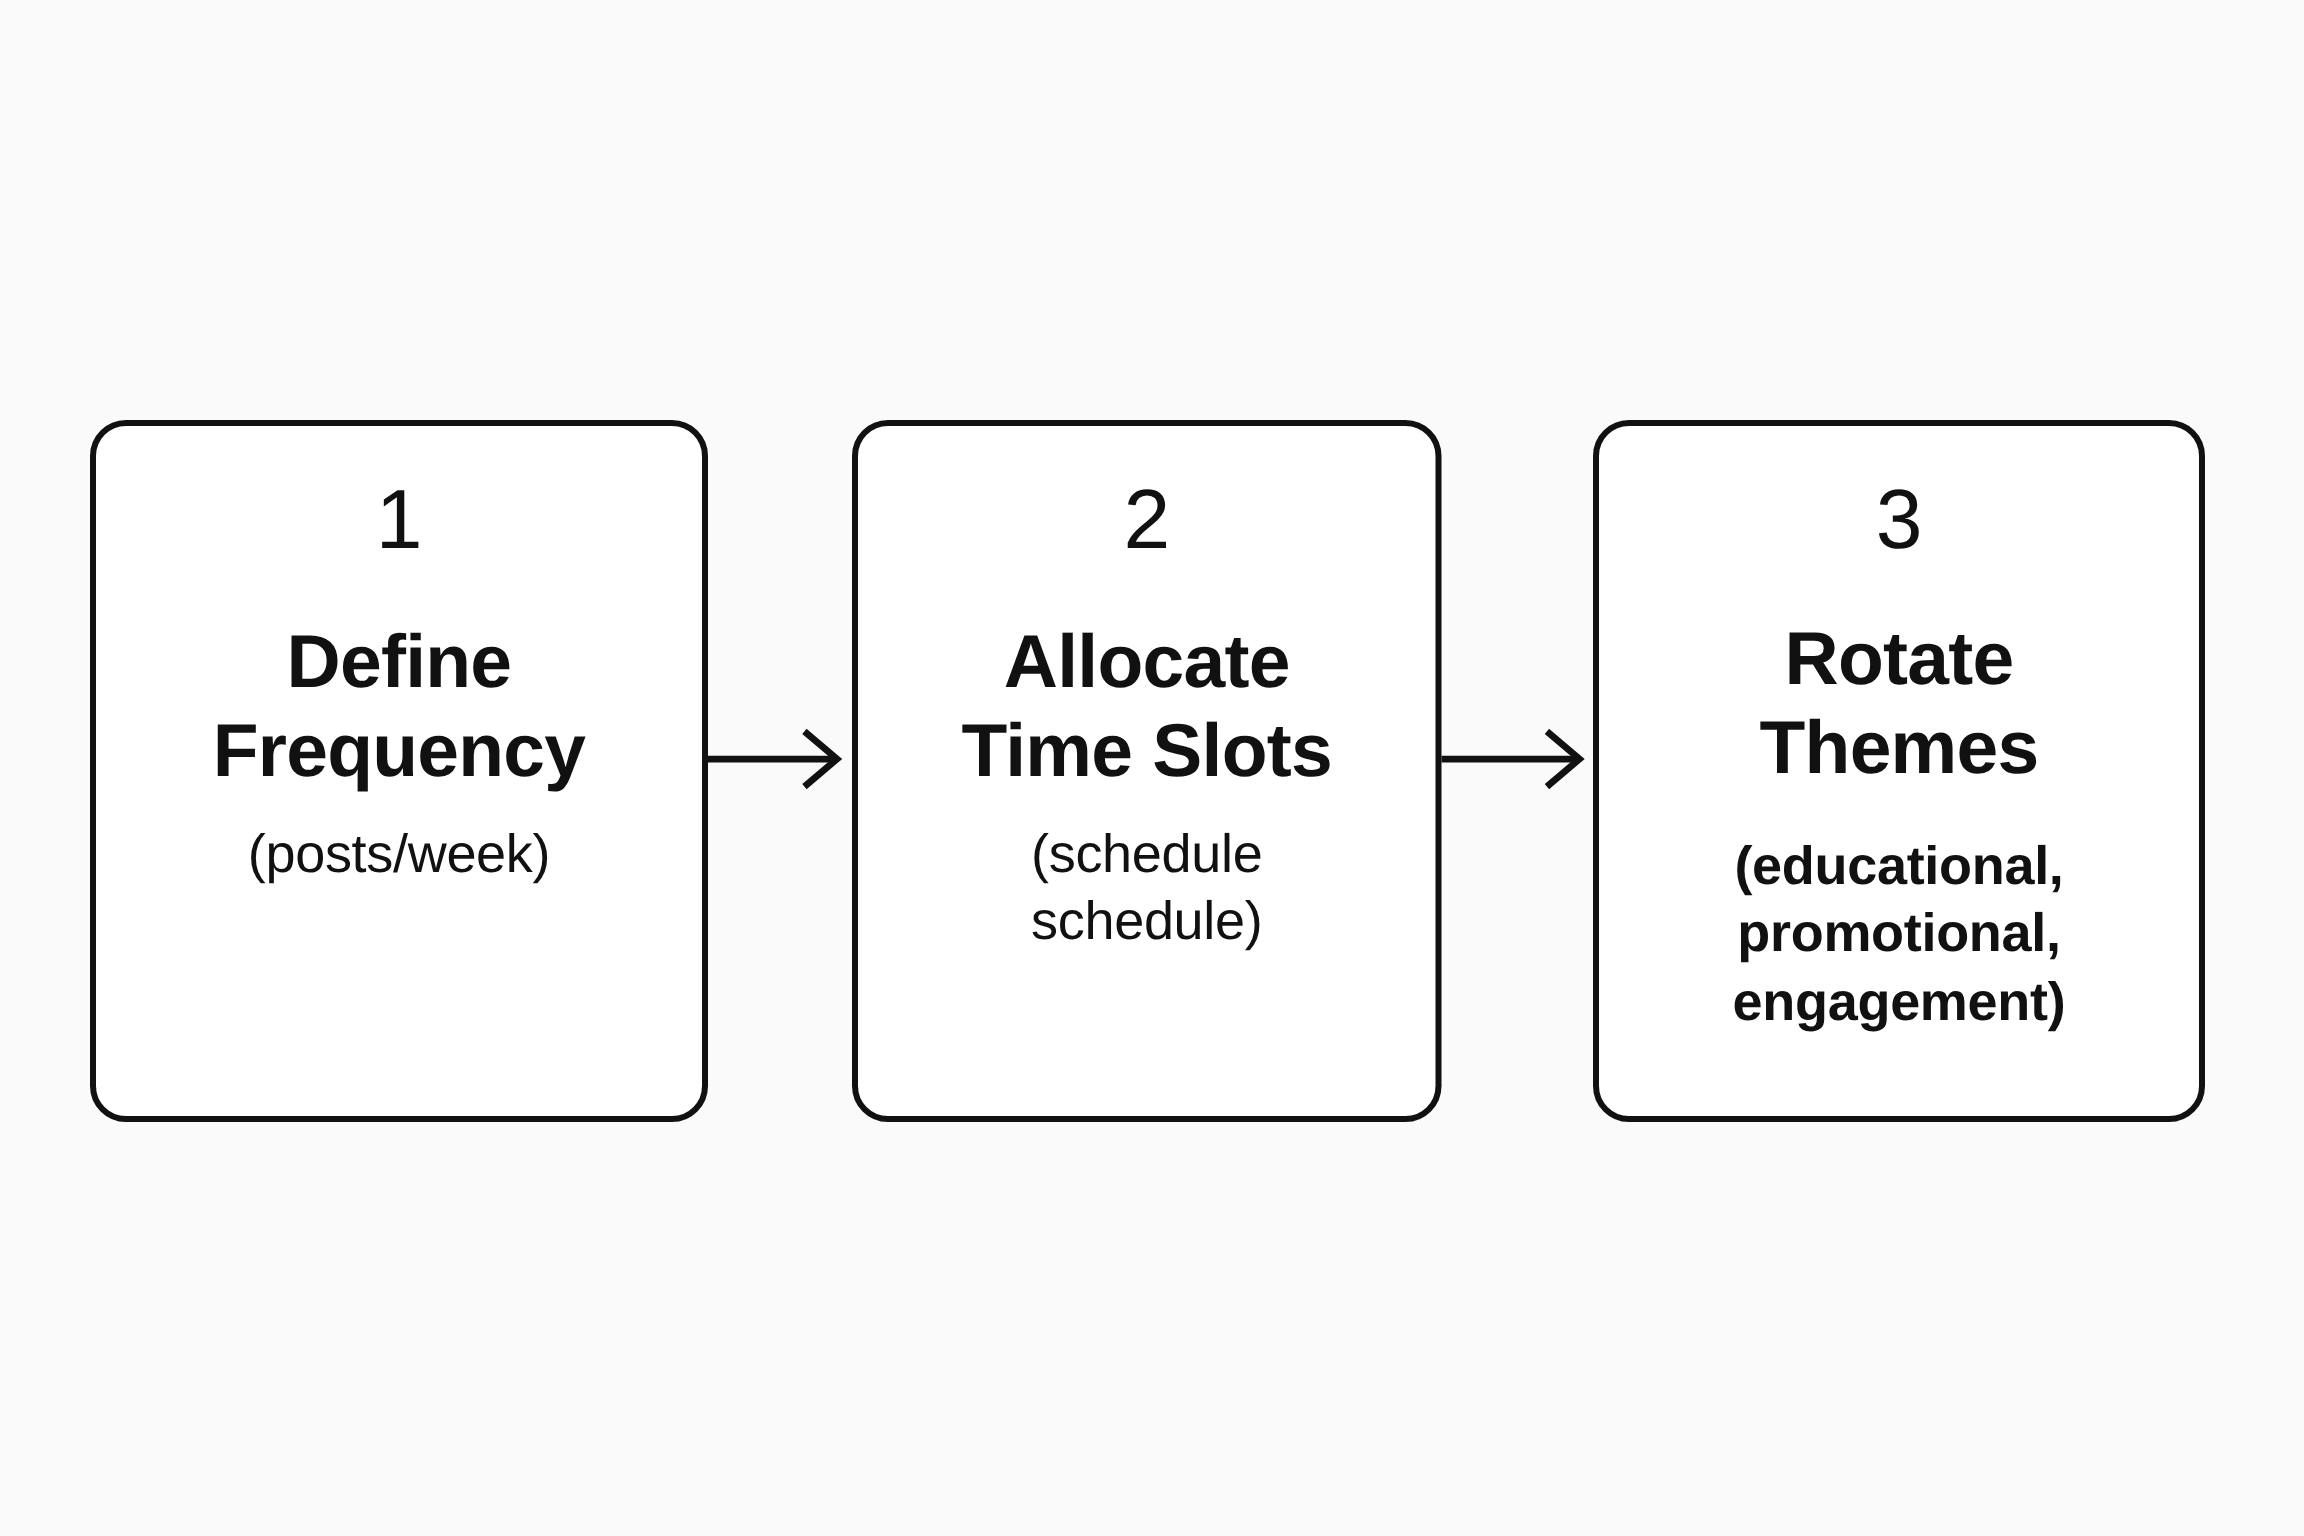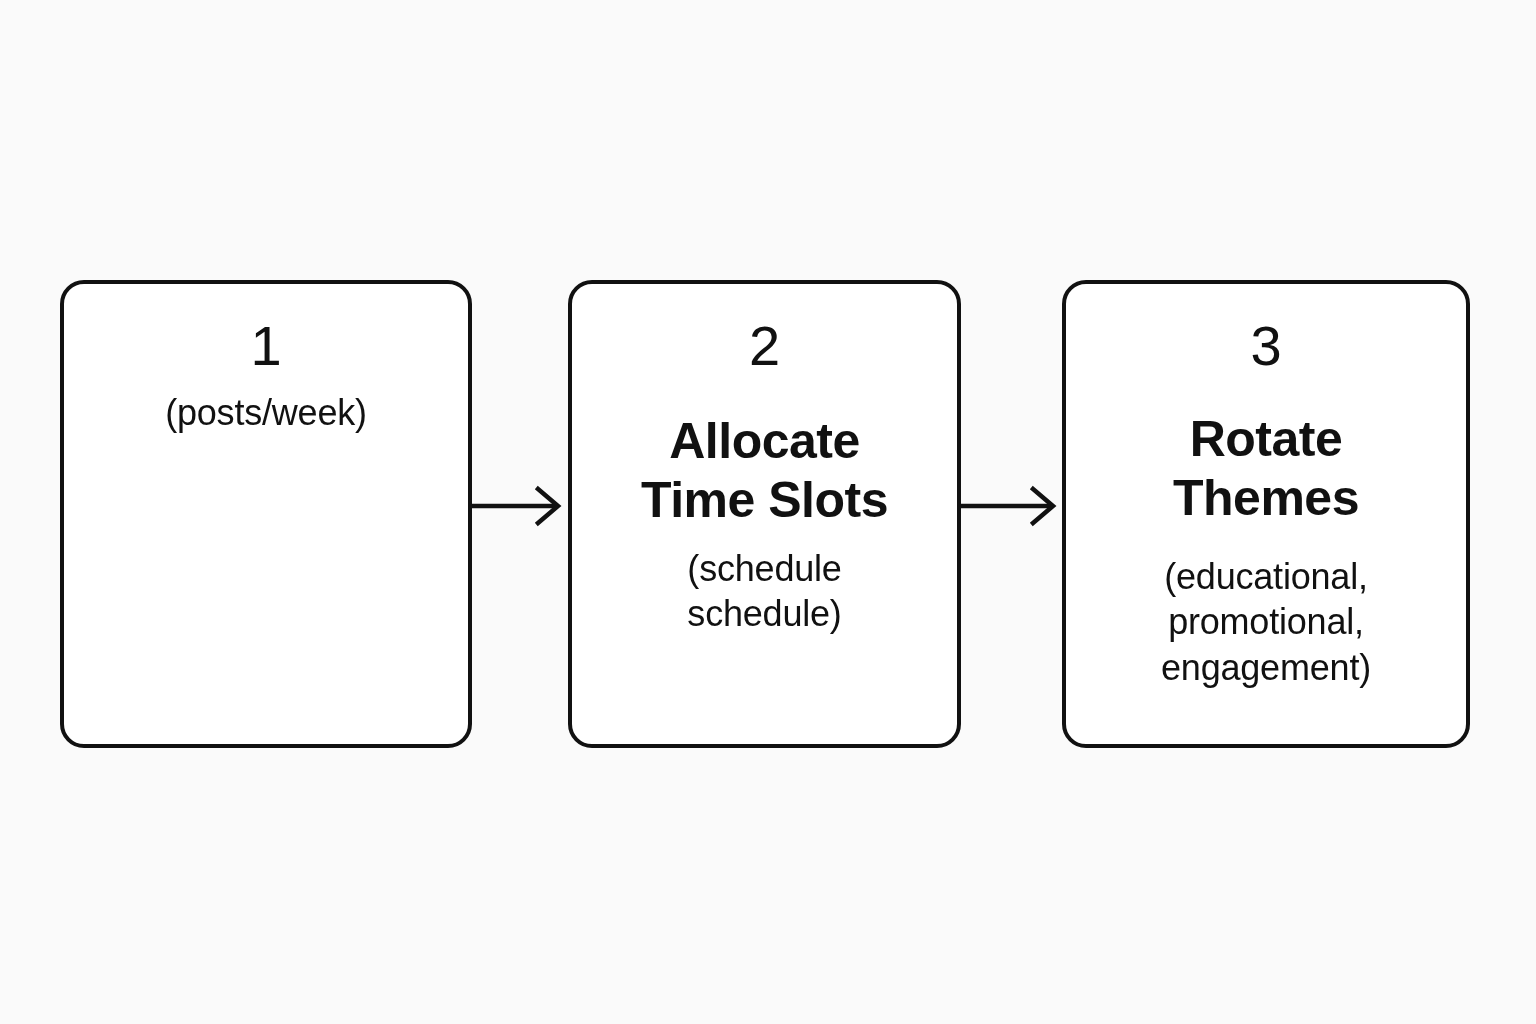--- a/index.html
+++ b/index.html
@@ -63,21 +63,21 @@
     margin-top: 16px;
     font-size: 36px;
     font-weight: 400;
     line-height: 1.26;
     text-align: center;
     letter-spacing: -0.2px;
     max-width: 100%;
   }
 
   #step-box-3 .step-title   { margin-top: 36px; }
-  #step-box-3 .step-subtitle{ margin-top: 26px; }
+  #step-box-3 .step-subtitle{ margin-top: 26px; font-weight: bold; }
 
   
   .connector-arrow {
     position: absolute;
     top: 478px;
     height: 56px;
   }
   #connector-arrow-1 { left: 470px; width: 100px; }
   #connector-arrow-2 { left: 959px; width: 106px; }
 
@@ -87,20 +87,24 @@
     height: 100%;
   }
 </style>
 </head>
 <body>
 
 <div id="flow-canvas">
 
   <div class="step-box" id="step-box-1">
     <div class="step-number">1</div>
+    <div class="step-title">
+      <div>Define</div>
+      <div>Frequency</div>
+    </div>
     <div class="step-subtitle">
       <div>(posts/week)</div>
     </div>
   </div>
 
   <div class="connector-arrow" id="connector-arrow-1">
     <svg viewBox="0 0 100 56" preserveAspectRatio="none">
       <line x1="2" y1="28" x2="86" y2="28" stroke="#111111" stroke-width="4.5"></line>
       <polyline points="68,11 88,28 68,45" fill="none" stroke="#111111" stroke-width="4.5" stroke-linecap="square" stroke-linejoin="miter"></polyline>
     </svg>

